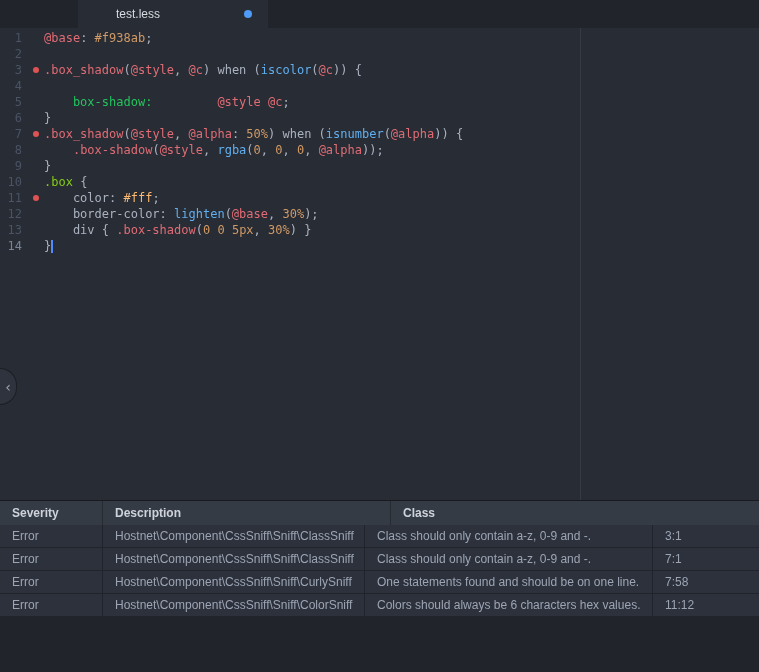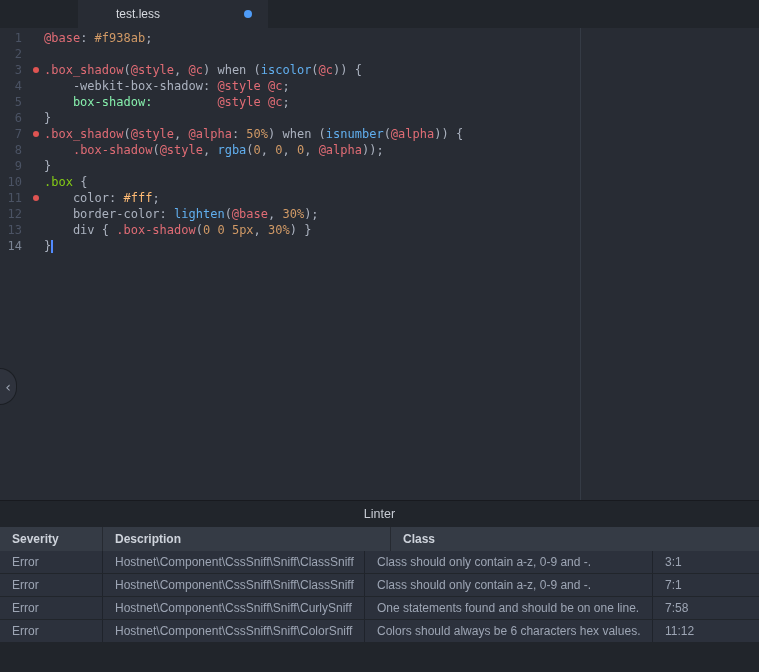--- a/index.html
+++ b/index.html
@@ -106,26 +106,25 @@
         <div class="code-line">
           <span class="line-number">3</span>
           <span class="dot-slot">
             <i class="err-dot"></i>
           </span>
           <span class="code-text"><span style="color: rgb(224, 108, 117);">.box_shadow</span><span style="color: rgb(171, 178, 191);">(</span><span style="color: rgb(224, 108, 117);">@style</span><span style="color: rgb(171, 178, 191);">, </span><span style="color: rgb(224, 108, 117);">@c</span><span style="color: rgb(171, 178, 191);">) when (</span><span style="color: rgb(97, 175, 239);">iscolor</span><span style="color: rgb(171, 178, 191);">(</span><span style="color: rgb(224, 108, 117);">@c</span><span style="color: rgb(171, 178, 191);">)) {</span></span>
         </div>
         <div class="code-line">
           <span class="line-number">4</span>
           <span class="dot-slot"></span>
-          <span class="code-text"><span style="color: rgb(171, 178, 191);">    -webkit-box-shadow: </span><span style="color: rgb(224, 108, 117);">@style</span><span style="color: rgb(171, 178, 191);"> </span><span style="color: rgb(224, 108, 117);">@c</span><span style="color: rgb(171, 178, 191);">;</span></span>
         </div>
         <div class="code-line">
           <span class="line-number">5</span>
           <span class="dot-slot"></span>
-          <span class="code-text"><span style="color: #86efac;">    box-shadow:         </span><span style="color: rgb(224, 108, 117);">@style</span><span style="color: rgb(171, 178, 191);"> </span><span style="color: rgb(224, 108, 117);">@c</span><span style="color: rgb(171, 178, 191);">;</span></span>
+          <span class="code-text"><span style="color: #22c55e;">    box-shadow:         </span><span style="color: rgb(224, 108, 117);">@style</span><span style="color: rgb(171, 178, 191);"> </span><span style="color: rgb(224, 108, 117);">@c</span><span style="color: rgb(171, 178, 191);">;</span></span>
         </div>
         <div class="code-line">
           <span class="line-number">6</span>
           <span class="dot-slot"></span>
           <span class="code-text"><span style="color: rgb(171, 178, 191);">}</span></span>
         </div>
         <div class="code-line">
           <span class="line-number">7</span>
           <span class="dot-slot">
             <i class="err-dot"></i>
@@ -169,21 +168,20 @@
           <span class="dot-slot"></span>
           <span class="code-text"><span style="color: rgb(171, 178, 191);">}</span><span class="cursor"></span></span>
         </div>
       </div>
     <div class="panel-toggle">
       <span>‹</span>
     </div>
   </div>
 
   <div class="linter-panel">
-    <div class="linter-title">Linter</div>
     <div class="linter-head" id="linter-head">
         <div class="cell col-0">Severity</div>
         <div class="cell col-2">Description</div>
         <div class="cell col-3">Class</div>
       </div>
     <div class="linter-rows" id="linter-rows">
         <div class="linter-row">
           <div class="cell col-0">Error</div>
           <div class="cell col-1">Hostnet\Component\CssSniff\Sniff\ClassSniff</div>
           <div class="cell col-2">Class should only contain a-z, 0-9 and -.</div>

